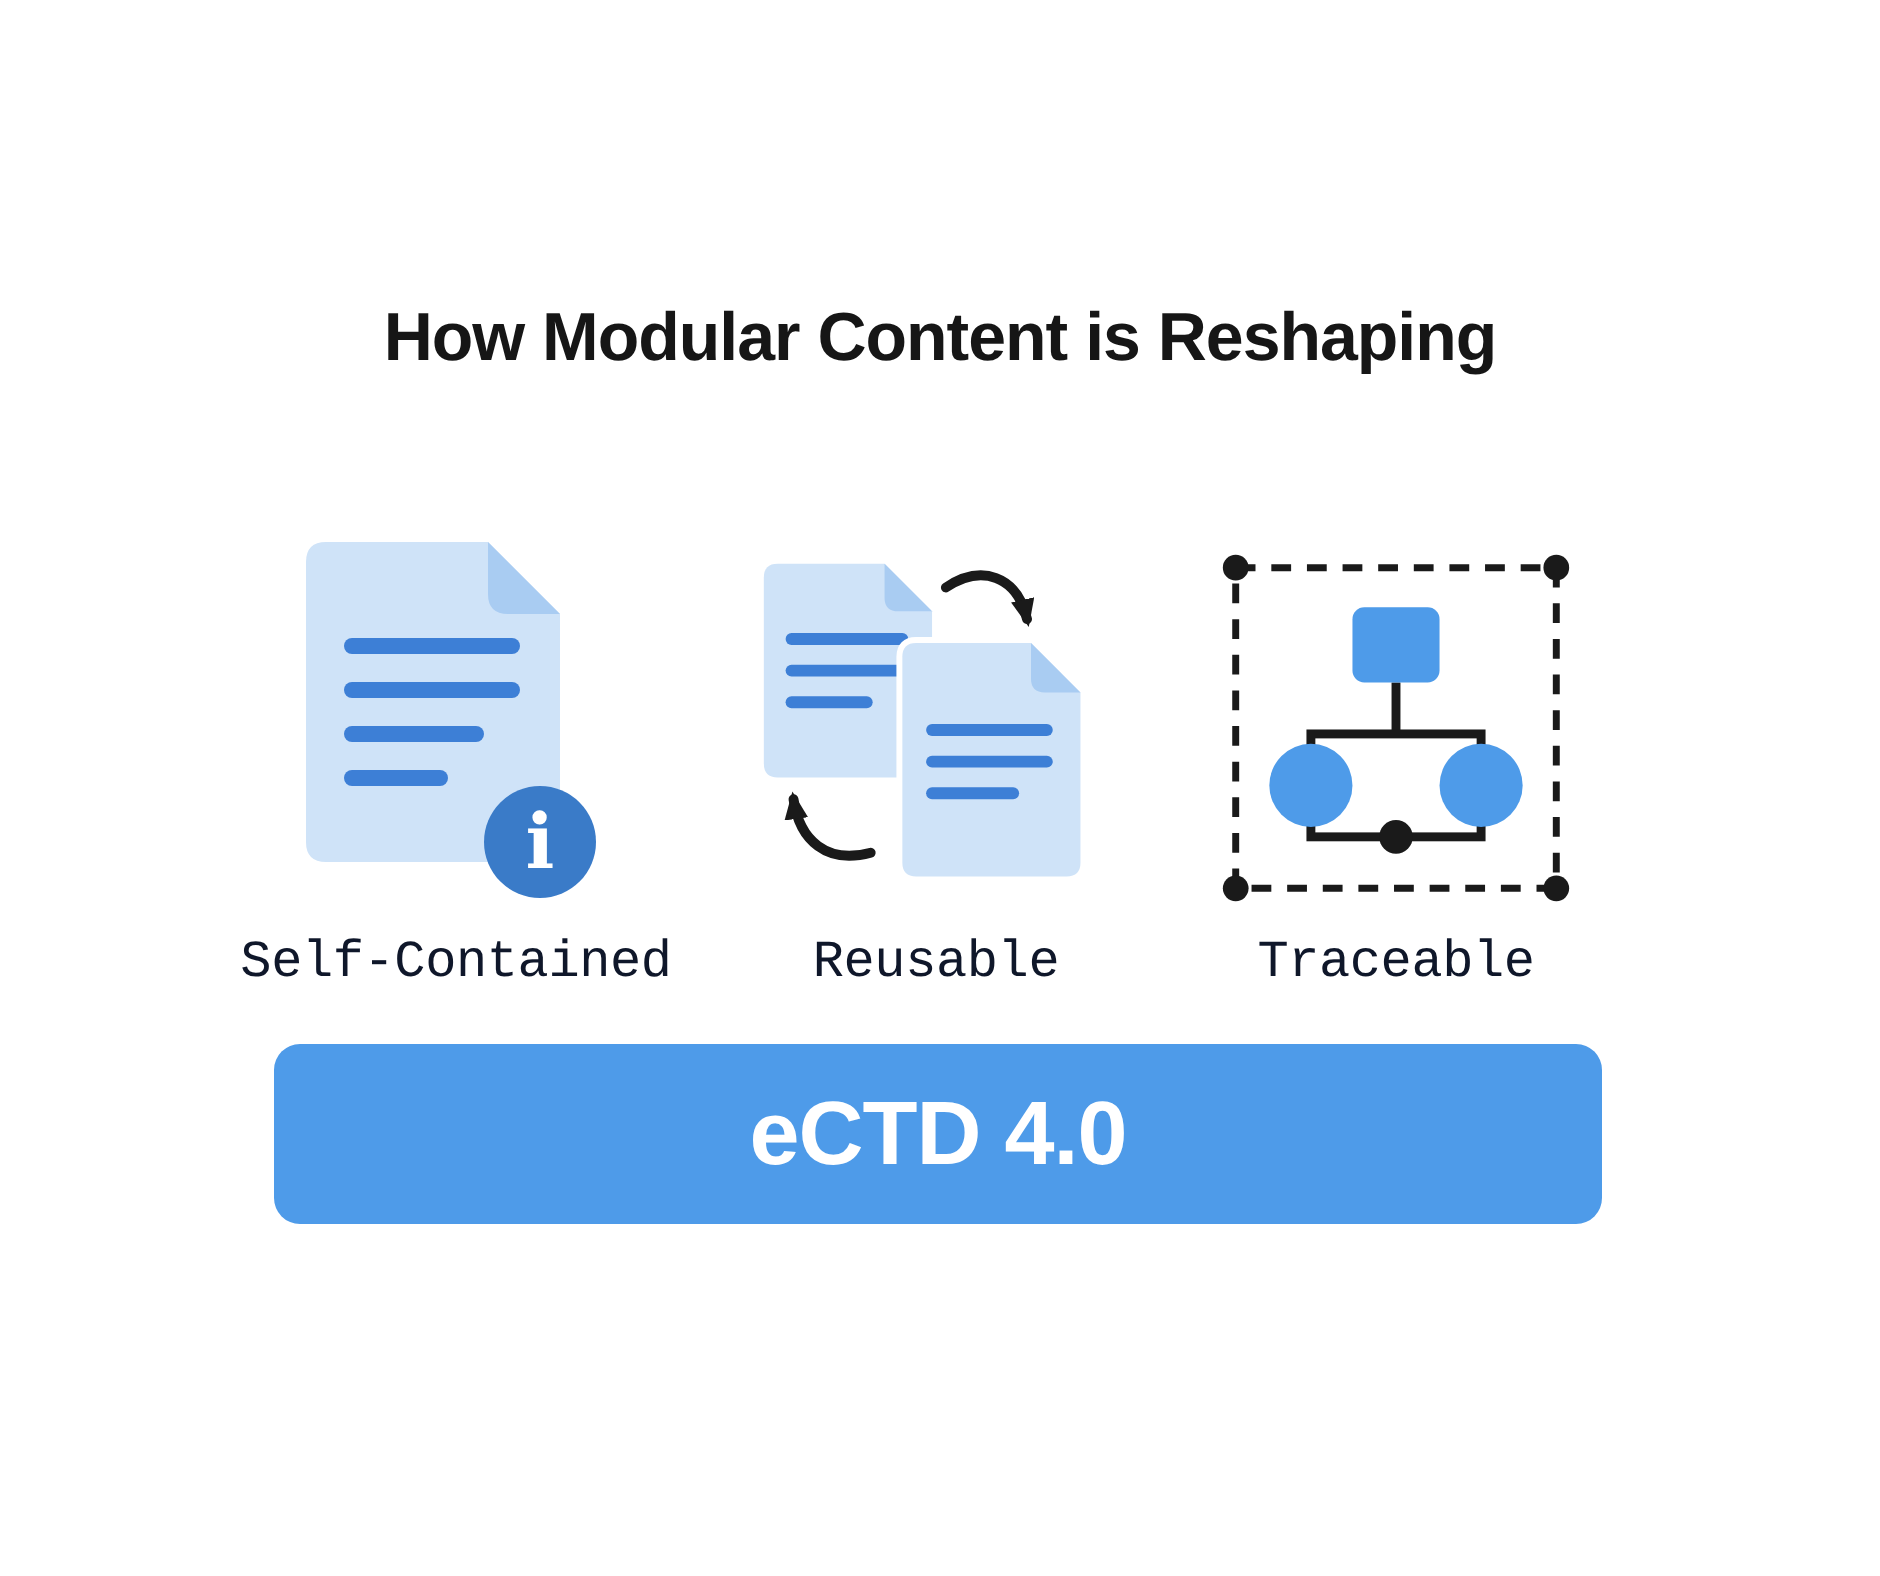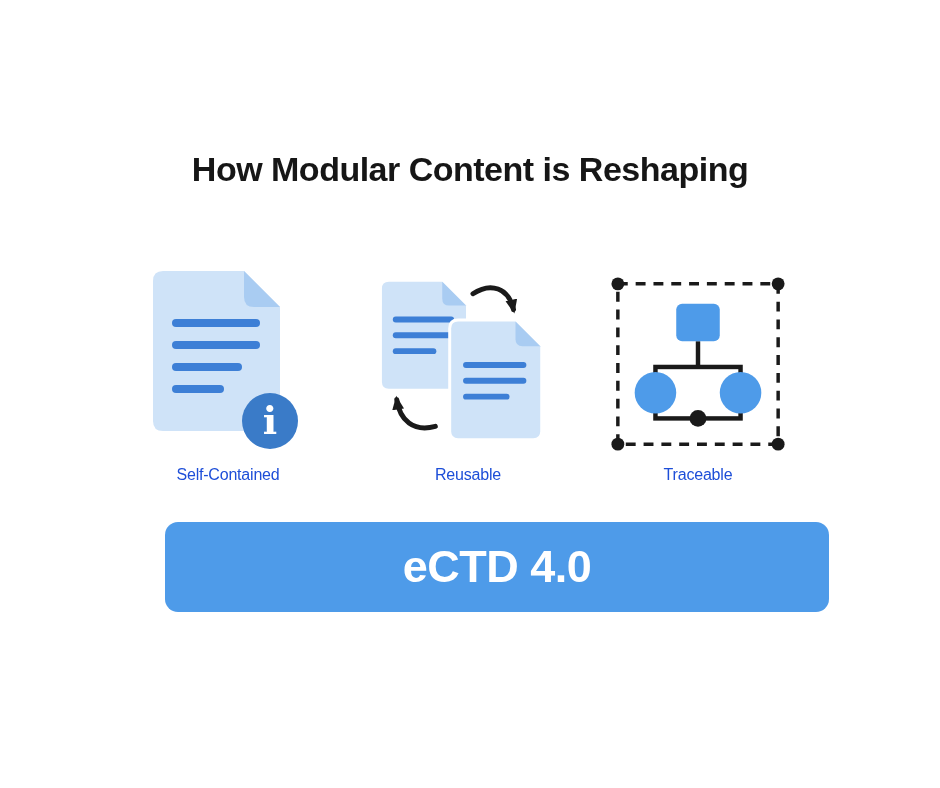--- a/index.html
+++ b/index.html
@@ -31,34 +31,34 @@
     position:absolute;top:268px;width:240px;
     text-align:center;
   }
   .feature .icon-wrap{
     height:192px;
     display:flex;align-items:center;justify-content:center;
   }
   .feature .feature-label{
     display:block;
     margin-top:6px;
-    font-size:16px;
-    color:#1d4ed8;
+    font-size:26px;
+    color:#0f172a;
     letter-spacing:-0.2px;
+    font-family:Liberation Mono, monospace;
   }
   .f1{left:108px;} .f2{left:348px;} .f3{left:578px;}
   .banner{
     position:absolute;left:137px;top:522px;
     width:664px;height:90px;
     background:var(--accent-blue,#4e9be9);
     border-radius:13px;
     display:flex;align-items:center;justify-content:center;
     color:#ffffff;font-size:45px;font-weight:700;
     letter-spacing:-0.5px;
-    margin-left:28px;
   }
   
   .c-doc{fill:var(--doc-fill,#cfe3f8);}
   .c-fold{fill:var(--doc-fold,#a9ccf2);}
   .c-line{stroke:var(--doc-line,#3d7fd6);stroke-width:8;stroke-linecap:round;fill:none;}
   .c-line-s{stroke:var(--doc-line,#3d7fd6);stroke-width:6;stroke-linecap:round;fill:none;}
   .c-badge{fill:var(--badge-blue,#3a7bc8);}
   .c-accent{fill:var(--accent-blue,#4e9be9);}
   .ink-stroke{stroke:var(--ink,#1a1a1a);fill:none;}
   .ink-fill{fill:var(--ink,#1a1a1a);}

